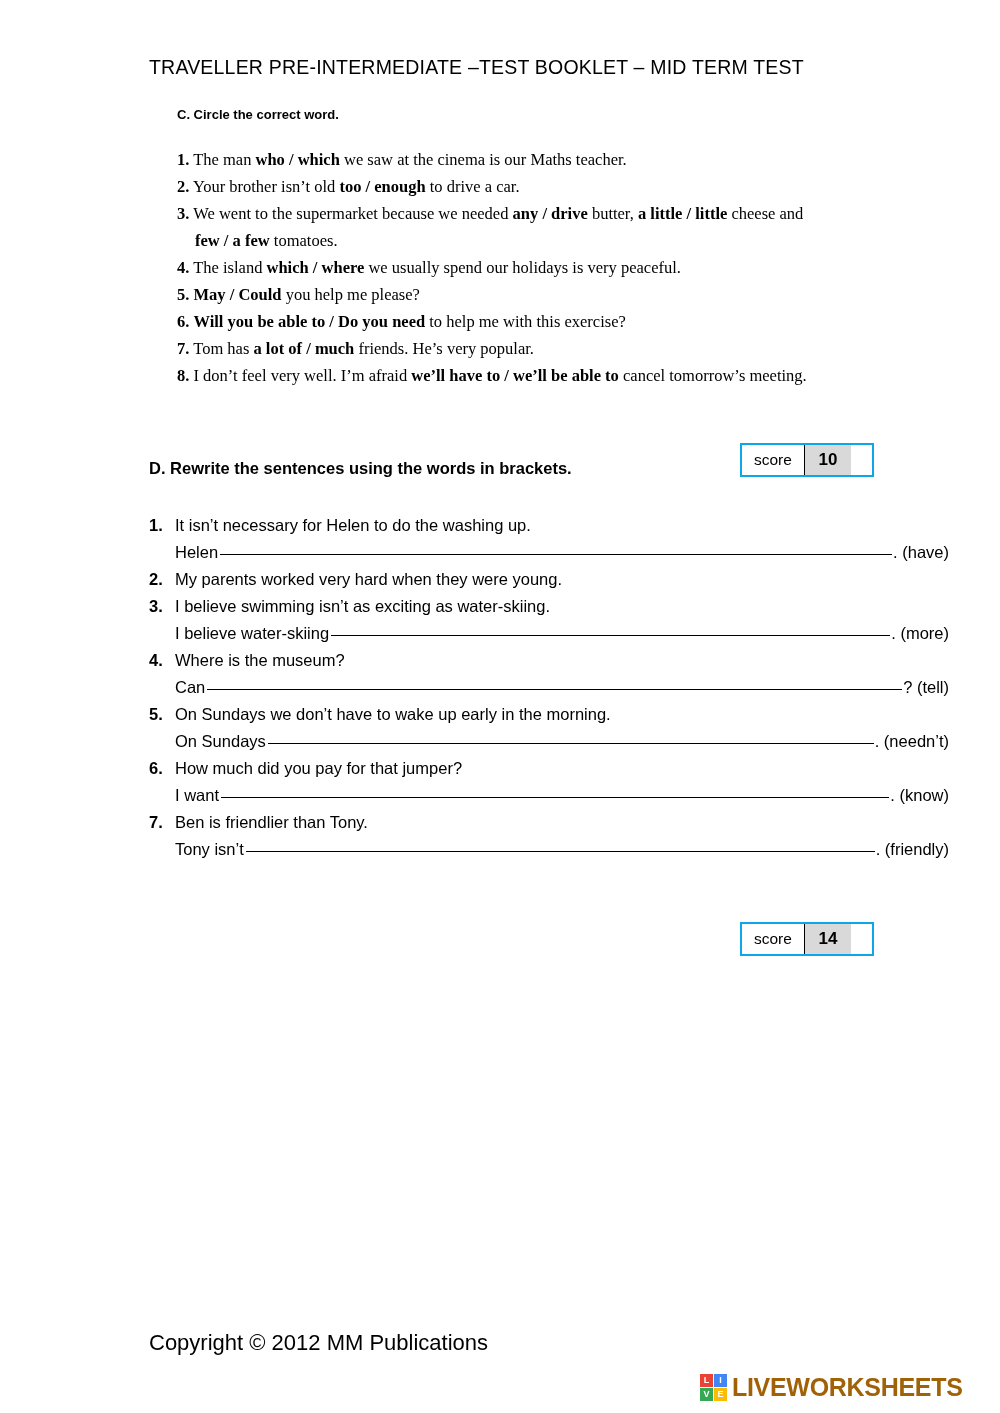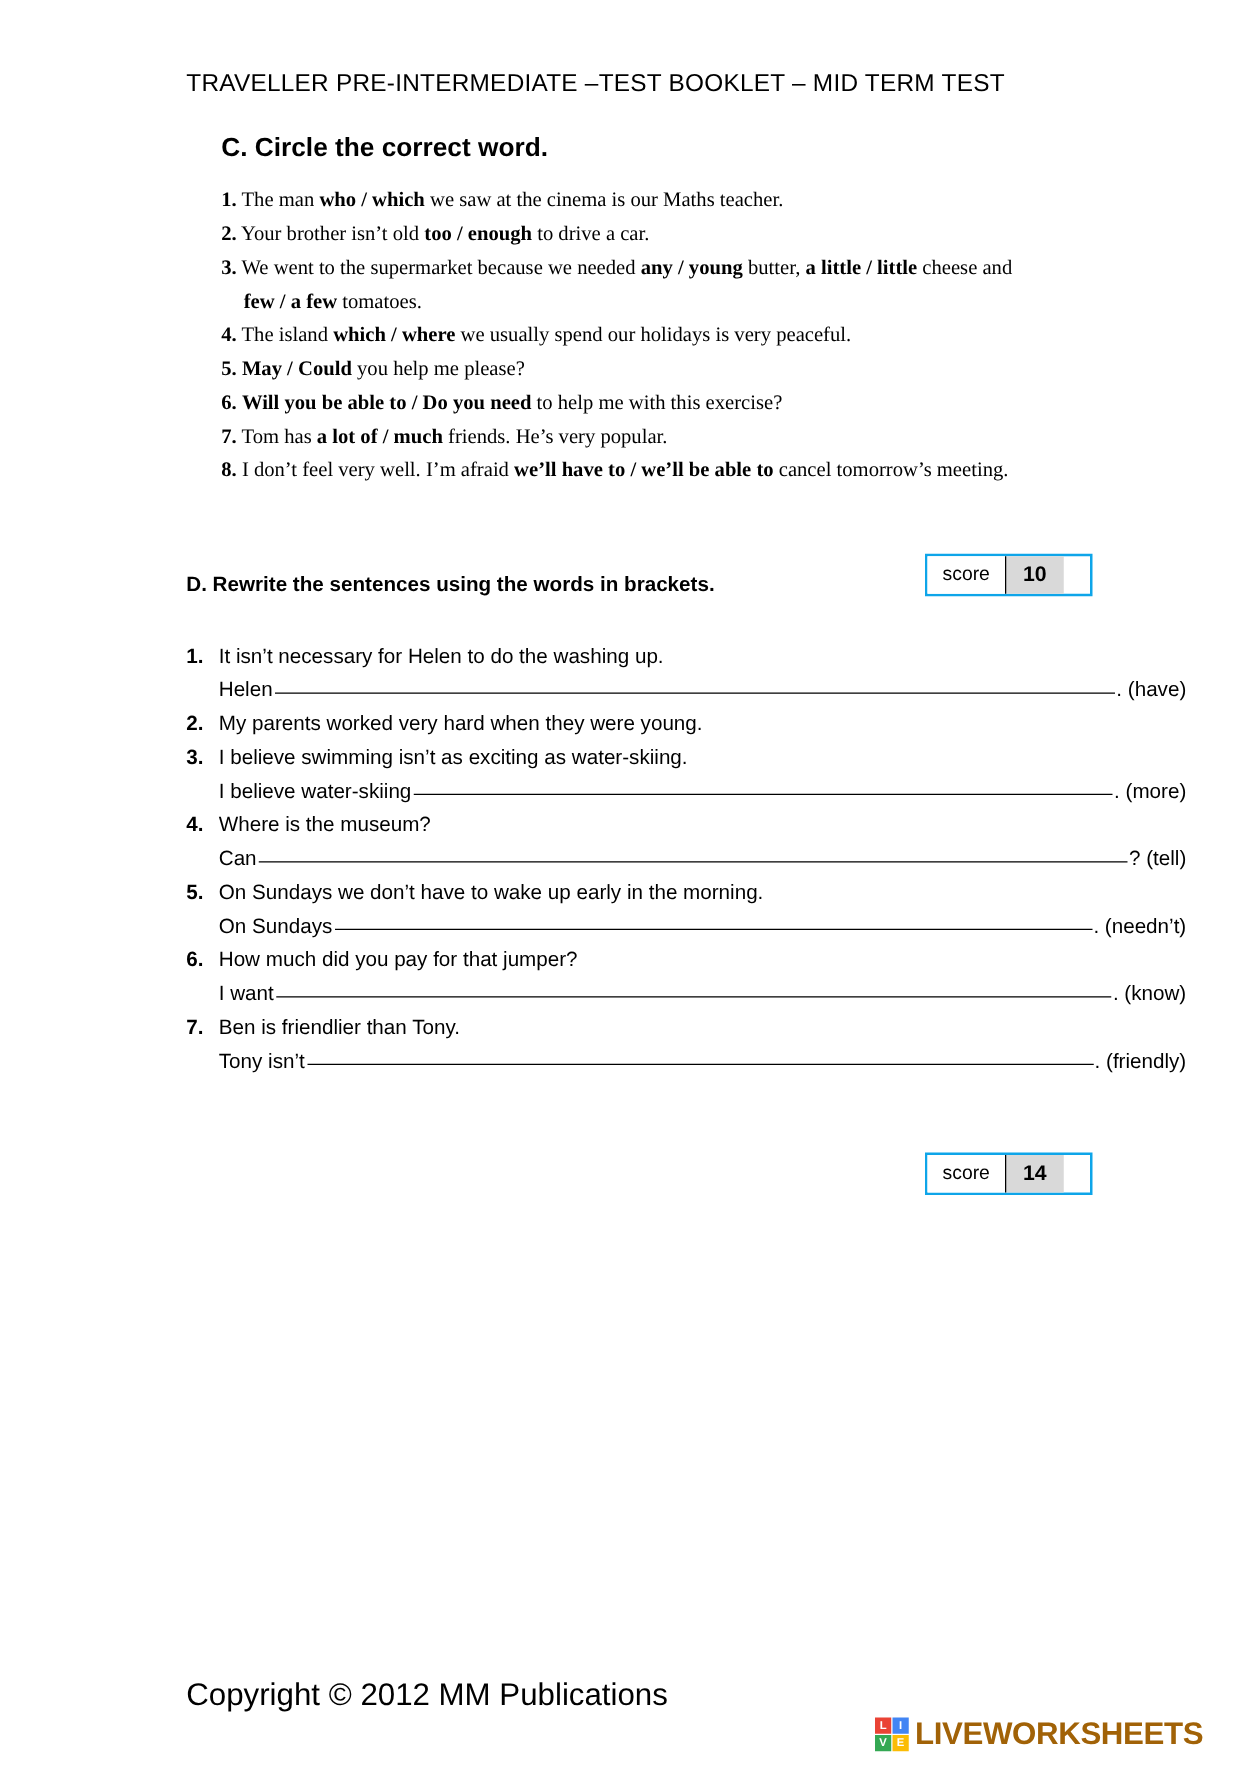--- a/index.html
+++ b/index.html
@@ -26,21 +26,21 @@
     left: 149px;
     top: 56px;
     font-size: 19.5px;
     letter-spacing: 0.2px;
     white-space: nowrap;
   }
   .section-c-heading {
     position: absolute;
     left: 177px;
     top: 107px;
-    font-size: 21px;
+    font-size: 13px;
     font-weight: bold;
   }
   .c-list {
     position: absolute;
     left: 177px;
     top: 146px;
     width: 780px;
     font-size: 16.5px;
     line-height: 27px;
     font-family: Liberation Serif, serif;
@@ -127,22 +127,21 @@
     height: 15px;
     margin: 0 0 0 0;
     min-width: 10px;
   }
   .d-a .tail { flex: none; padding-left: 1px; }
 
   .copyright {
     position: absolute;
     left: 149px;
     top: 1330px;
-    font-size: 25px;
-    margin-top: 12px;
+    font-size: 22px;
   }
 
   .lw-logo {
     position: absolute;
     left: 700px;
     top: 1372px;
     display: flex;
     align-items: center;
     height: 30px;
   }
@@ -183,21 +182,21 @@
   <div class="section-c-heading">C. Circle the correct word.</div>
 
   <div class="c-list">
     <div class="c-item">
       <span class="num">1.</span><span> The man </span><b>who / which</b><span> we saw at the cinema is our Maths teacher.</span>
     </div>
     <div class="c-item">
       <span class="num">2.</span><span> Your brother isn’t old </span><b>too / enough</b><span> to drive a car.</span>
     </div>
     <div class="c-item">
-      <span class="num">3.</span><span> We went to the supermarket because we needed </span><b>any / young</b><span> butter, </span><b>a little / little</b><span> cheese and</span>
+      <span class="num">3.</span><span> We went to the supermarket because we needed </span><b>any / drive</b><span> butter, </span><b>a little / little</b><span> cheese and</span>
       <span class="c-cont"><b>few / a few</b><span> tomatoes.</span></span>
     </div>
     <div class="c-item">
       <span class="num">4.</span><span> The island </span><b>which / where</b><span> we usually spend our holidays is very peaceful.</span>
     </div>
     <div class="c-item">
       <span class="num">5.</span><span> </span><b>May / Could</b><span> you help me please?</span>
     </div>
     <div class="c-item">
       <span class="num">6.</span><span> </span><b>Will you be able to / Do you need</b><span> to help me with this exercise?</span>

